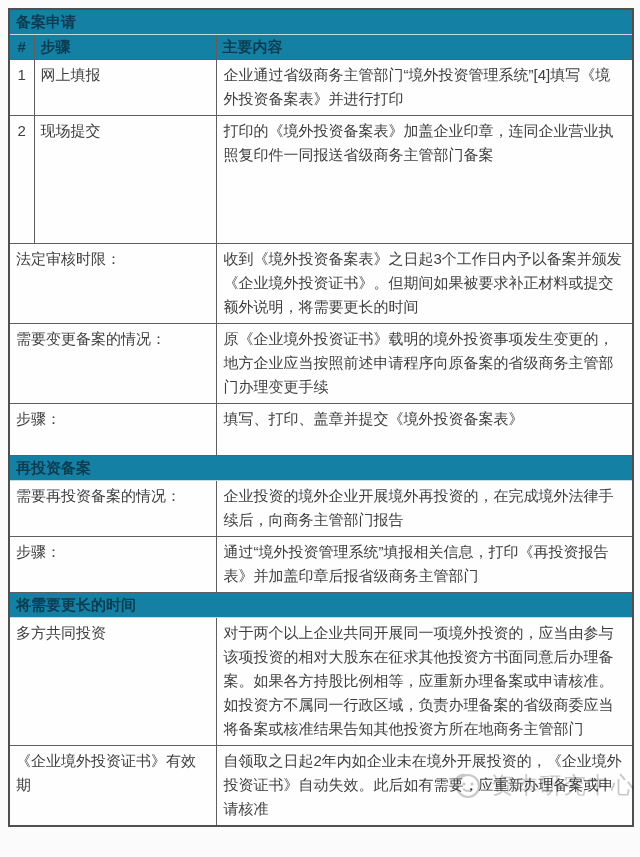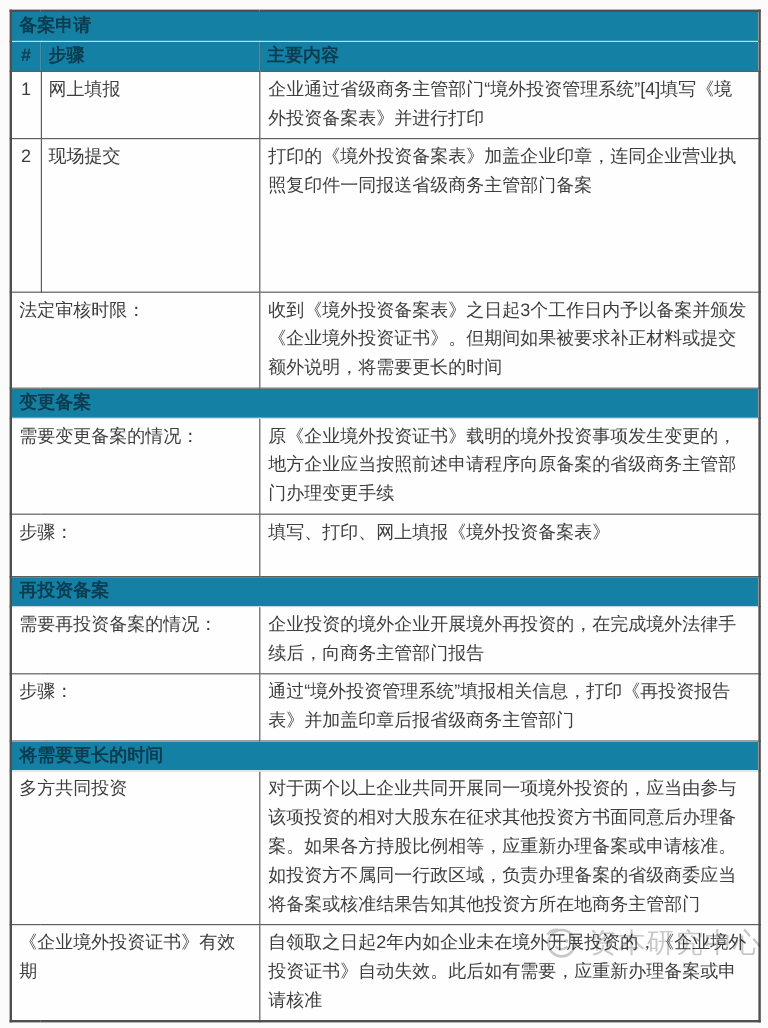--- a/index.html
+++ b/index.html
@@ -96,30 +96,27 @@
       <tr>
         <td class="num" style="height:120px">2</td>
         <td class="label">现场提交</td>
         <td>打印的《境外投资备案表》加盖企业印章，连同企业营业执照复印件一同报送省级商务主管部门备案</td>
       </tr>
       <tr>
         <td colspan="2" class="label">法定审核时限：</td>
         <td>收到《境外投资备案表》之日起3个工作日内予以备案并颁发《企业境外投资证书》。但期间如果被要求补正材料或提交额外说明，将需要更长的时间</td>
       </tr>
 
-      <tr class="band">
-        <td colspan="3">变更备案</td>
-      </tr>
       <tr>
         <td colspan="2" class="label">需要变更备案的情况：</td>
         <td>原《企业境外投资证书》载明的境外投资事项发生变更的，地方企业应当按照前述申请程序向原备案的省级商务主管部门办理变更手续</td>
       </tr>
       <tr>
         <td colspan="2" class="label" style="height:44px">步骤：</td>
-        <td>填写、打印、网上填报《境外投资备案表》</td>
+        <td>填写、打印、盖章并提交《境外投资备案表》</td>
       </tr>
 
       <tr class="band">
         <td colspan="3">再投资备案</td>
       </tr>
       <tr>
         <td colspan="2" class="label">需要再投资备案的情况：</td>
         <td>企业投资的境外企业开展境外再投资的，在完成境外法律手续后，向商务主管部门报告</td>
       </tr>
       <tr>

